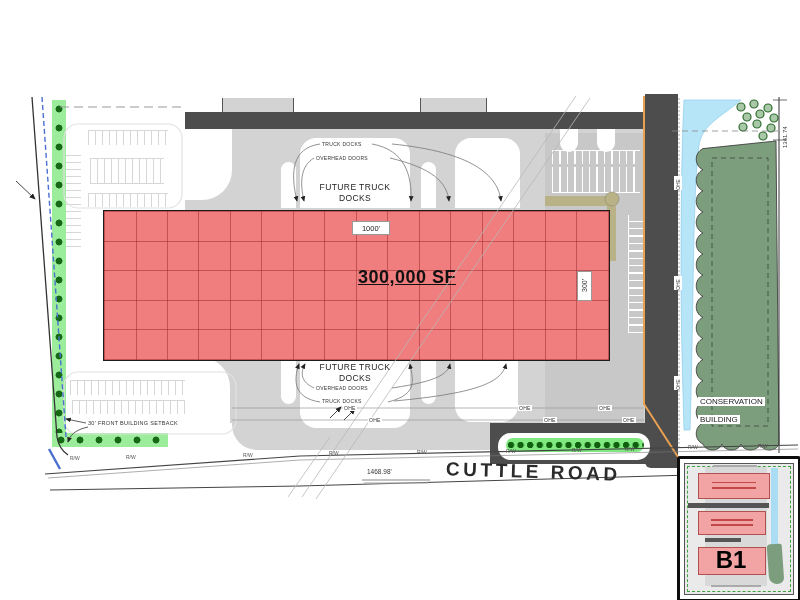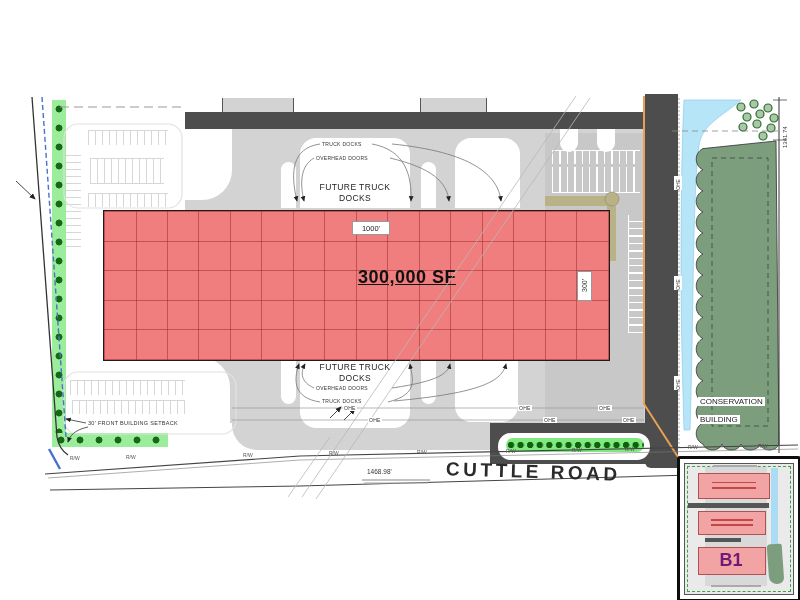--- a/index.html
+++ b/index.html
@@ -47,21 +47,21 @@
   .conv{font-size:8px;color:#222;background:#fff;padding:0 2px;white-space:nowrap;}
   .vtext{writing-mode:vertical-rl;transform:rotate(180deg);font-size:6px;color:#333;}
   
   #inset{left:677px;top:456px;width:118px;height:140px;background:#fff;border:3px solid #0d0d0d;
          border-radius:3px;z-index:60;}
   #inset .plan{position:absolute;left:4px;top:4px;right:4px;bottom:4px;background:#eaeaea;
                border:1px solid #555;}
   .ib{position:absolute;background:#f2a3a3;border:.5px solid #b05050;}
   .ib .l1,.ib .l2{position:absolute;left:18%;right:18%;height:1.5px;background:#c24848;}
   .ib .l1{top:32%;} .ib .l2{top:55%;}
-  #inset-b1{font-size:18px;font-weight:800;color:#701a75;display:flex;align-items:center;
+  #inset-b1{font-size:24px;font-weight:800;color:#000000;display:flex;align-items:center;
             justify-content:center;}
   svg{position:absolute;left:0;top:0;z-index:40;pointer-events:none;}
   .z5{z-index:5}.z8{z-index:8}.z10{z-index:10}.z12{z-index:12}.z15{z-index:15}
   .z20{z-index:20}.z25{z-index:25}.z50{z-index:50}
 </style>
 </head>
 <body>
 
 <div id="stage">
 

